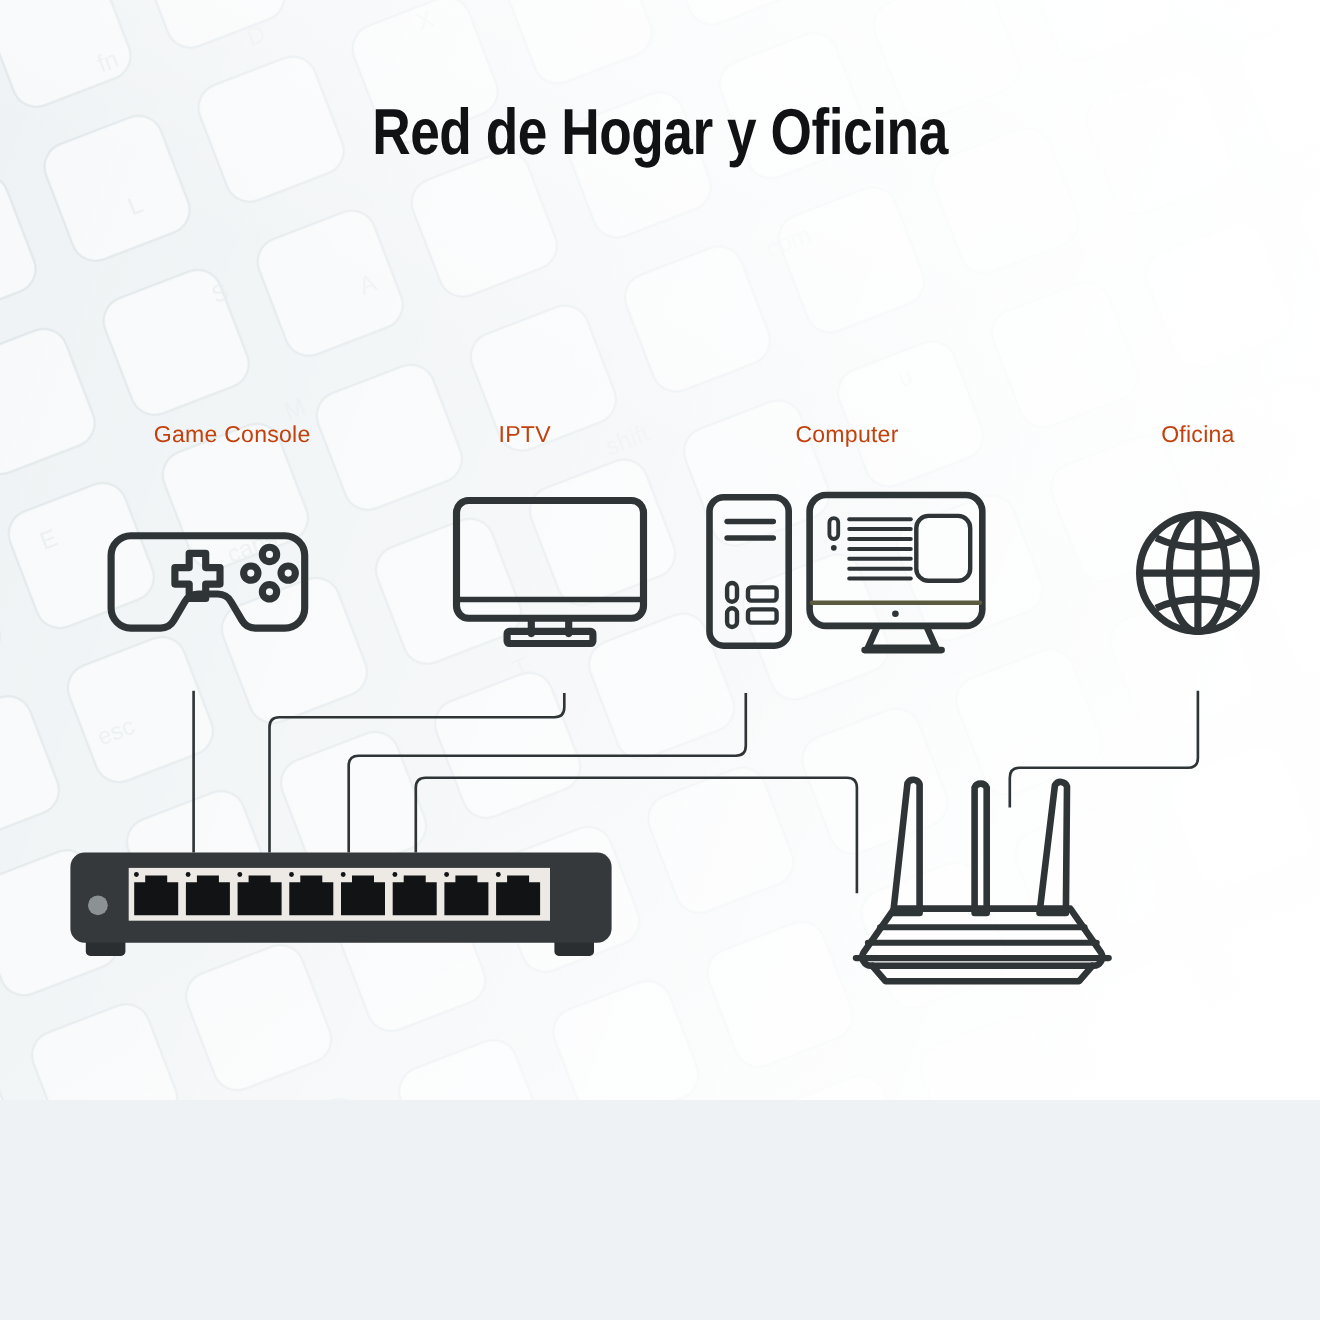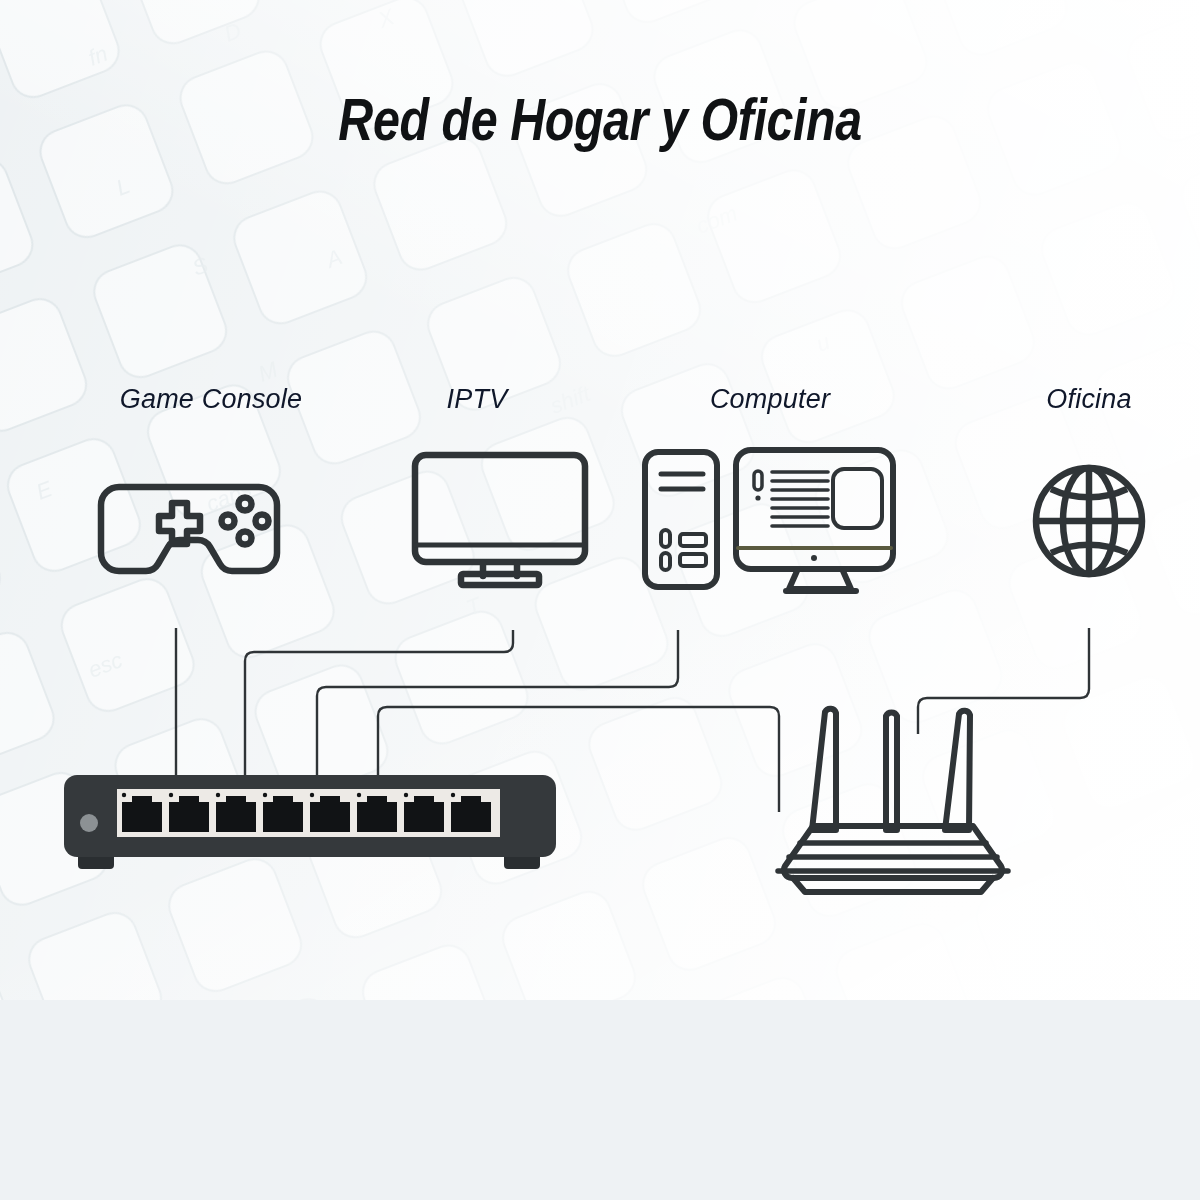--- a/index.html
+++ b/index.html
@@ -12,21 +12,20 @@
     overflow: hidden;
     font-family: "Liberation Sans", sans-serif;
     background: #eef2f4;
   }
   #stage {
     position: relative;
     width: 1200px;
     height: 1000px;
     background: #eef2f4;
     overflow: hidden;
-    font-style: italic;
   }
   
   .bg-layer {
     position: absolute;
     inset: 0;
     pointer-events: none;
   }
   .bg-wash {
     position: absolute;
     inset: 0;
@@ -34,22 +33,22 @@
       linear-gradient(208deg, rgba(255,255,255,0.92) 0%, rgba(255,255,255,0.55) 26%, rgba(255,255,255,0.0) 46%),
       linear-gradient(150deg, rgba(255,255,255,0.0) 55%, rgba(255,255,255,0.35) 78%, rgba(255,255,255,0.7) 100%);
     pointer-events: none;
   }
   .diagram {
     position: absolute;
     inset: 0;
   }
   .label {
     position: absolute;
-    color: #0f172a;
-    font-size: 27px;
+    color: #c2410c;
+    font-size: 21px;
     letter-spacing: 0.2px;
     white-space: nowrap;
     transform: translateX(-50%);
   }
   #page-title {
     position: absolute;
     left: 0;
     right: 0;
     top: 86px;
     text-align: center;

